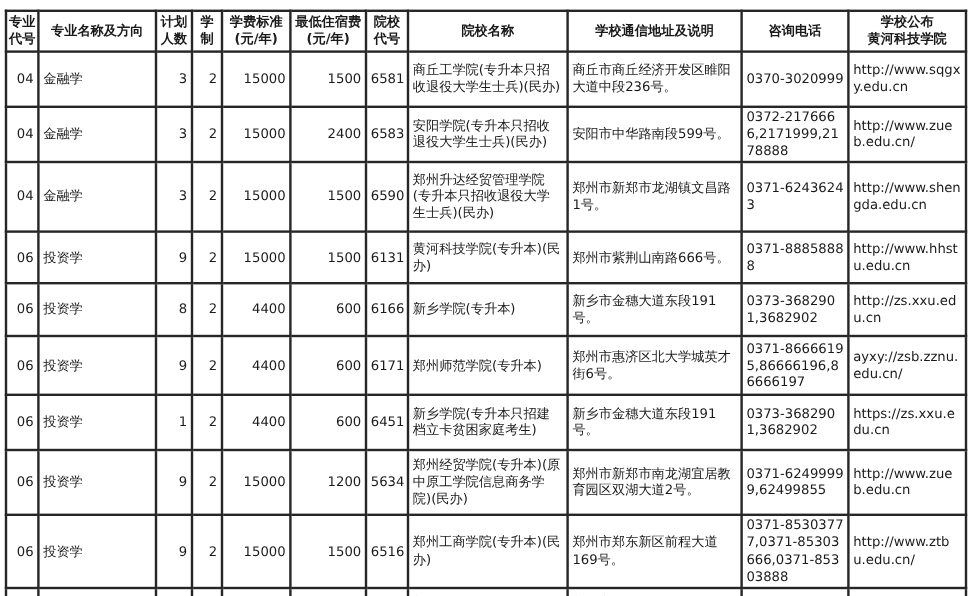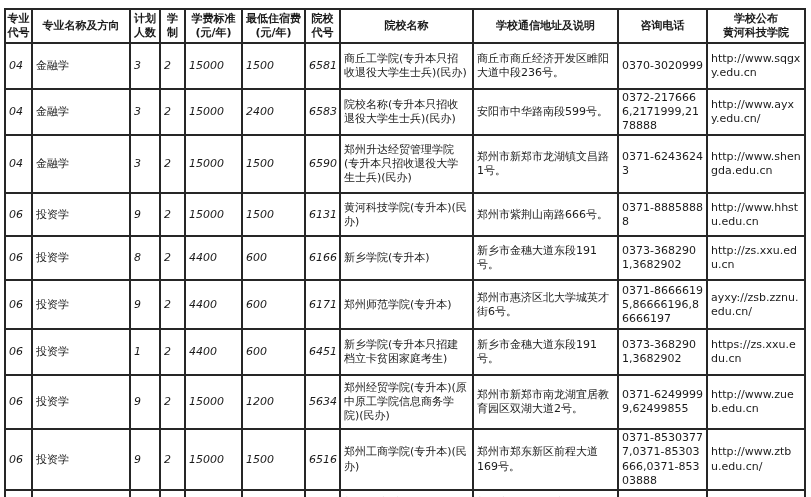--- a/index.html
+++ b/index.html
@@ -30,21 +30,21 @@
     vertical-align: middle;
     overflow: hidden;
   }
   table.grid th {
     font-weight: bold;
     text-align: center;
     white-space: pre-line;
     height: 34px;
     padding: 2px 1px;
   }
-  td.c { text-align: left; font-style: italic; }
+  td.c { text-align: right; }
   td.l { text-align: left; }
   td.brk { word-break: break-all; }
 </style>
 </head>
 <body>
 
 <div class="page">
   <table class="grid">
     <colgroup>
       <col style="width:27px">
@@ -95,24 +95,24 @@
           <td class="l brk">http://www.sqgxy.edu.cn</td>
         </tr>
         <tr style="height: 46px;">
           <td class="c">04</td>
           <td class="l">金融学</td>
           <td class="c">3</td>
           <td class="c">2</td>
           <td class="c">15000</td>
           <td class="c">2400</td>
           <td class="c">6583</td>
-          <td class="l">院校名称(专升本只招收退役大学生士兵)(民办)</td>
+          <td class="l">安阳学院(专升本只招收退役大学生士兵)(民办)</td>
           <td class="l">安阳市中华路南段599号。</td>
           <td class="l brk">0372-2176666,2171999,2178888</td>
-          <td class="l brk">http://www.ayxy.edu.cn/</td>
+          <td class="l brk">http://www.zueb.edu.cn/</td>
         </tr>
         <tr style="height: 58px;">
           <td class="c">04</td>
           <td class="l">金融学</td>
           <td class="c">3</td>
           <td class="c">2</td>
           <td class="c">15000</td>
           <td class="c">1500</td>
           <td class="c">6590</td>
           <td class="l">郑州升达经贸管理学院(专升本只招收退役大学生士兵)(民办)</td>

